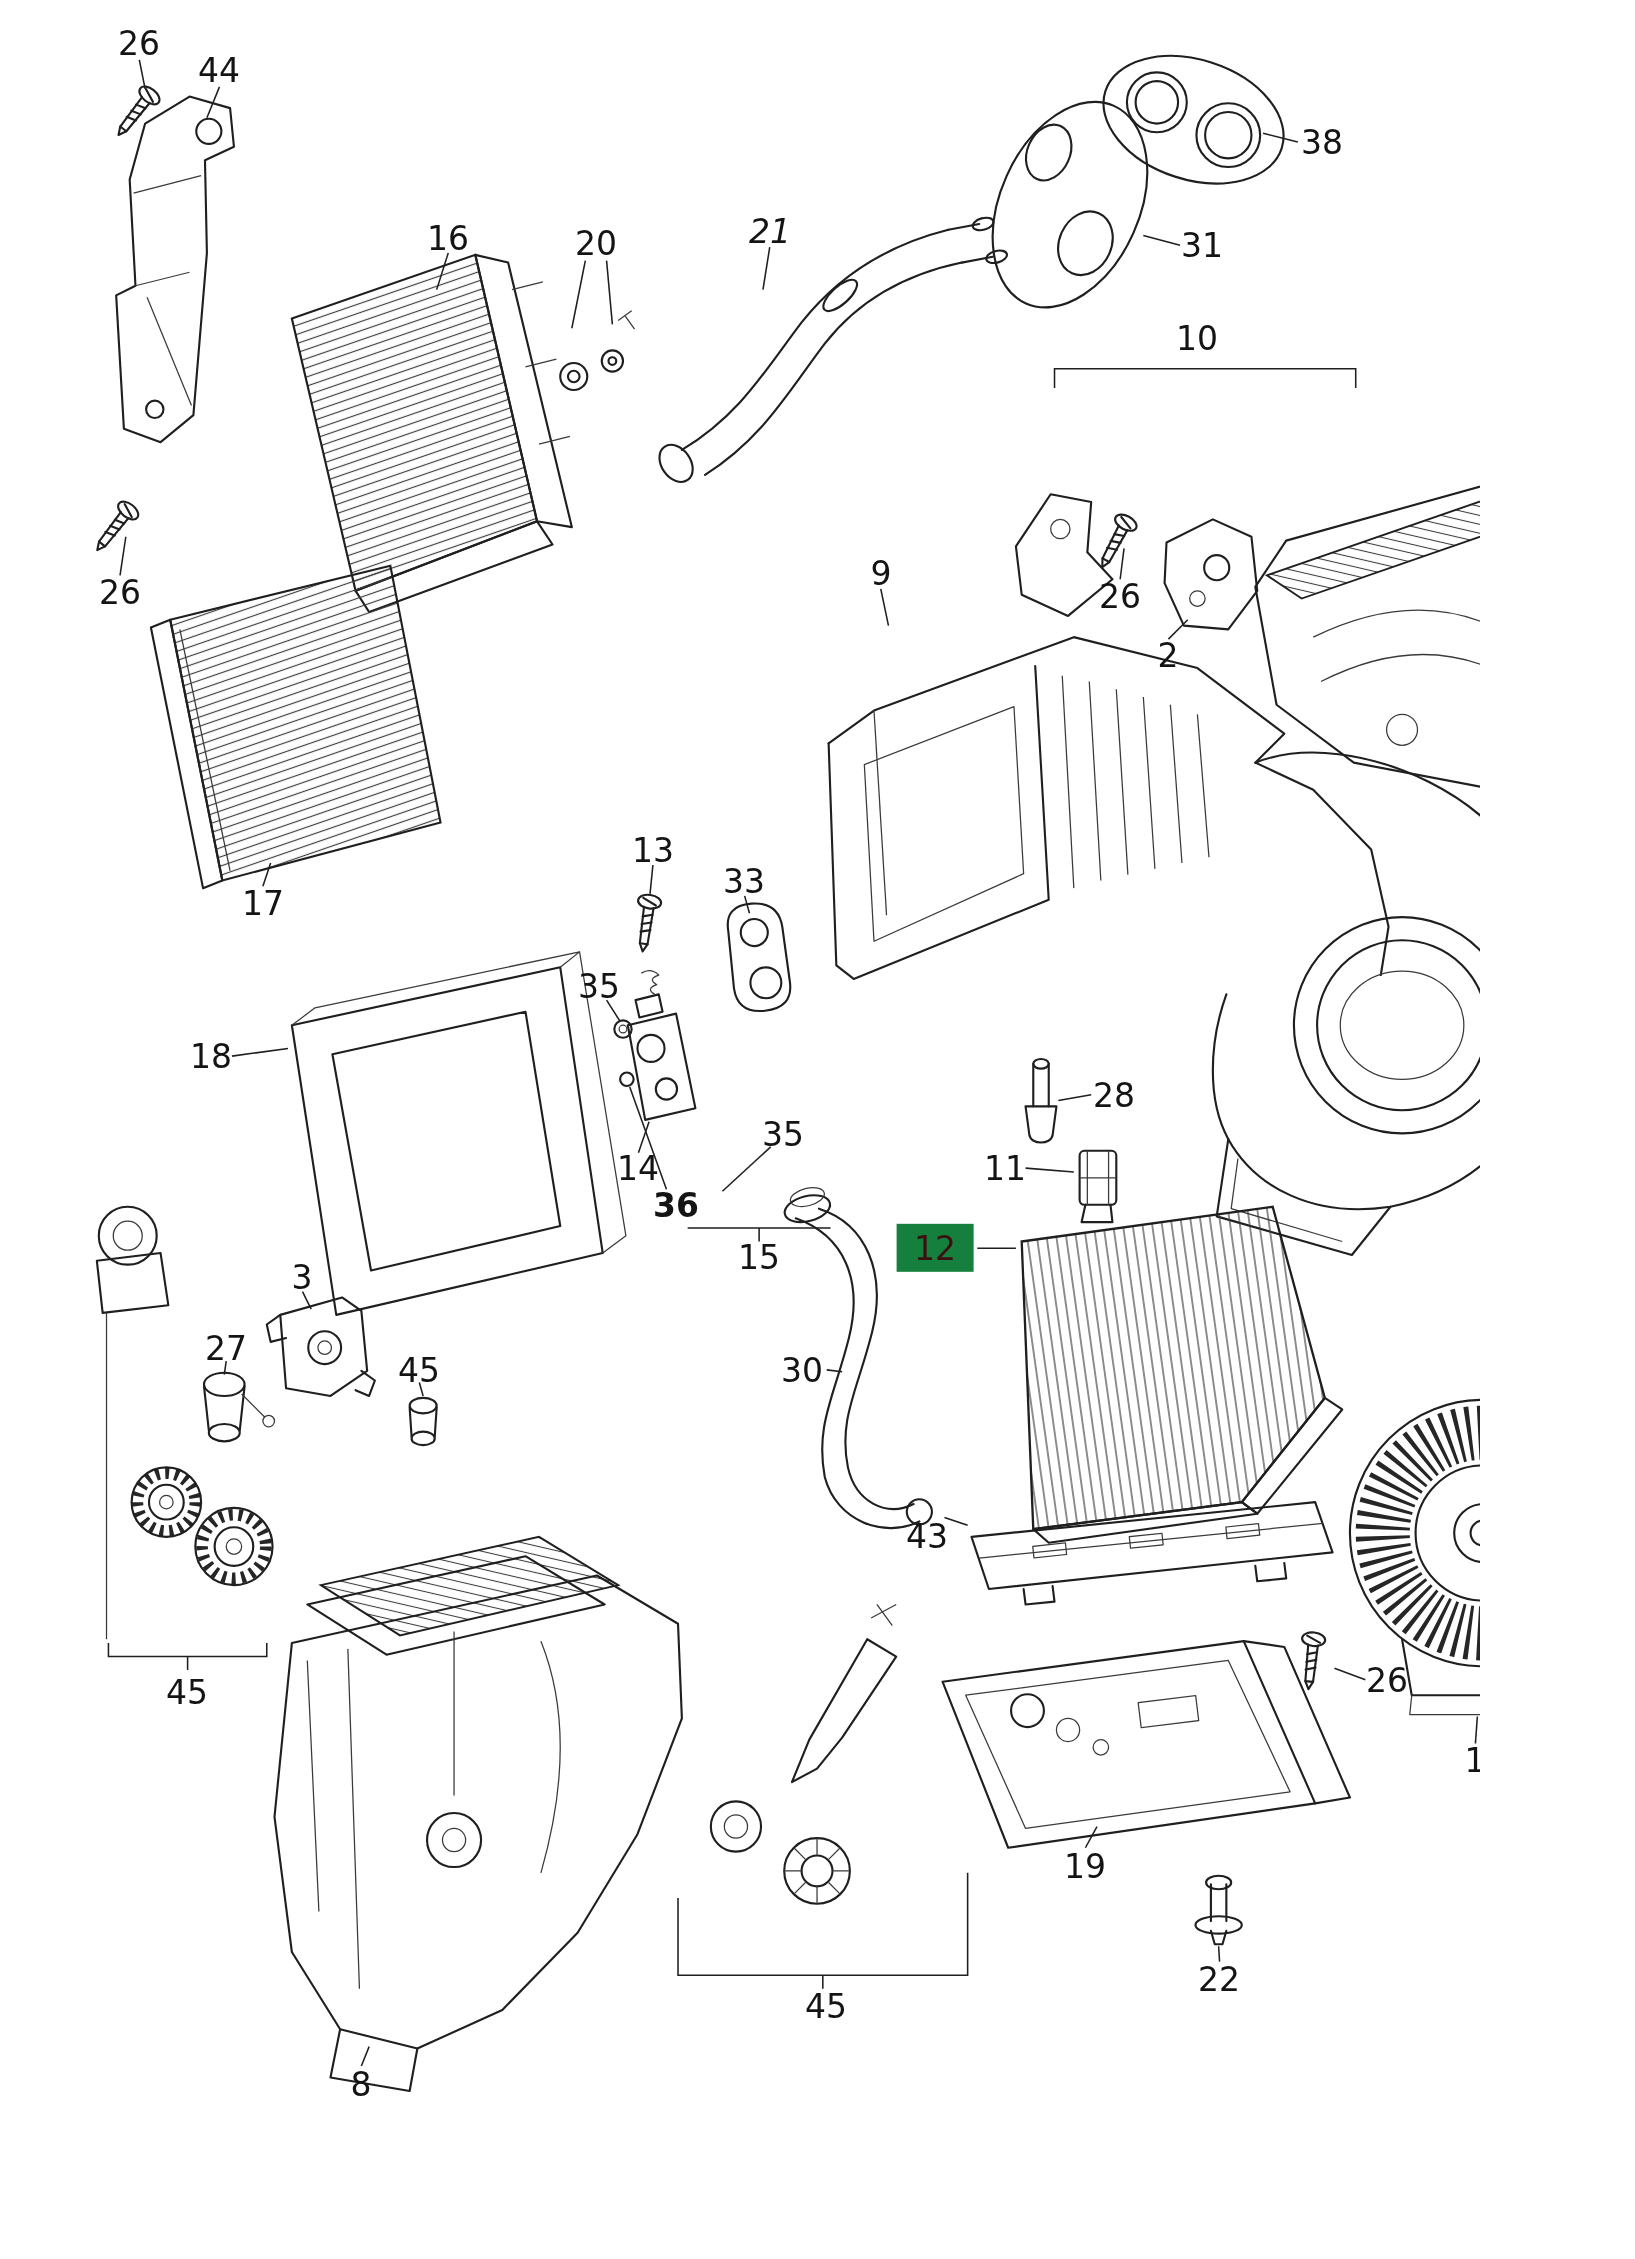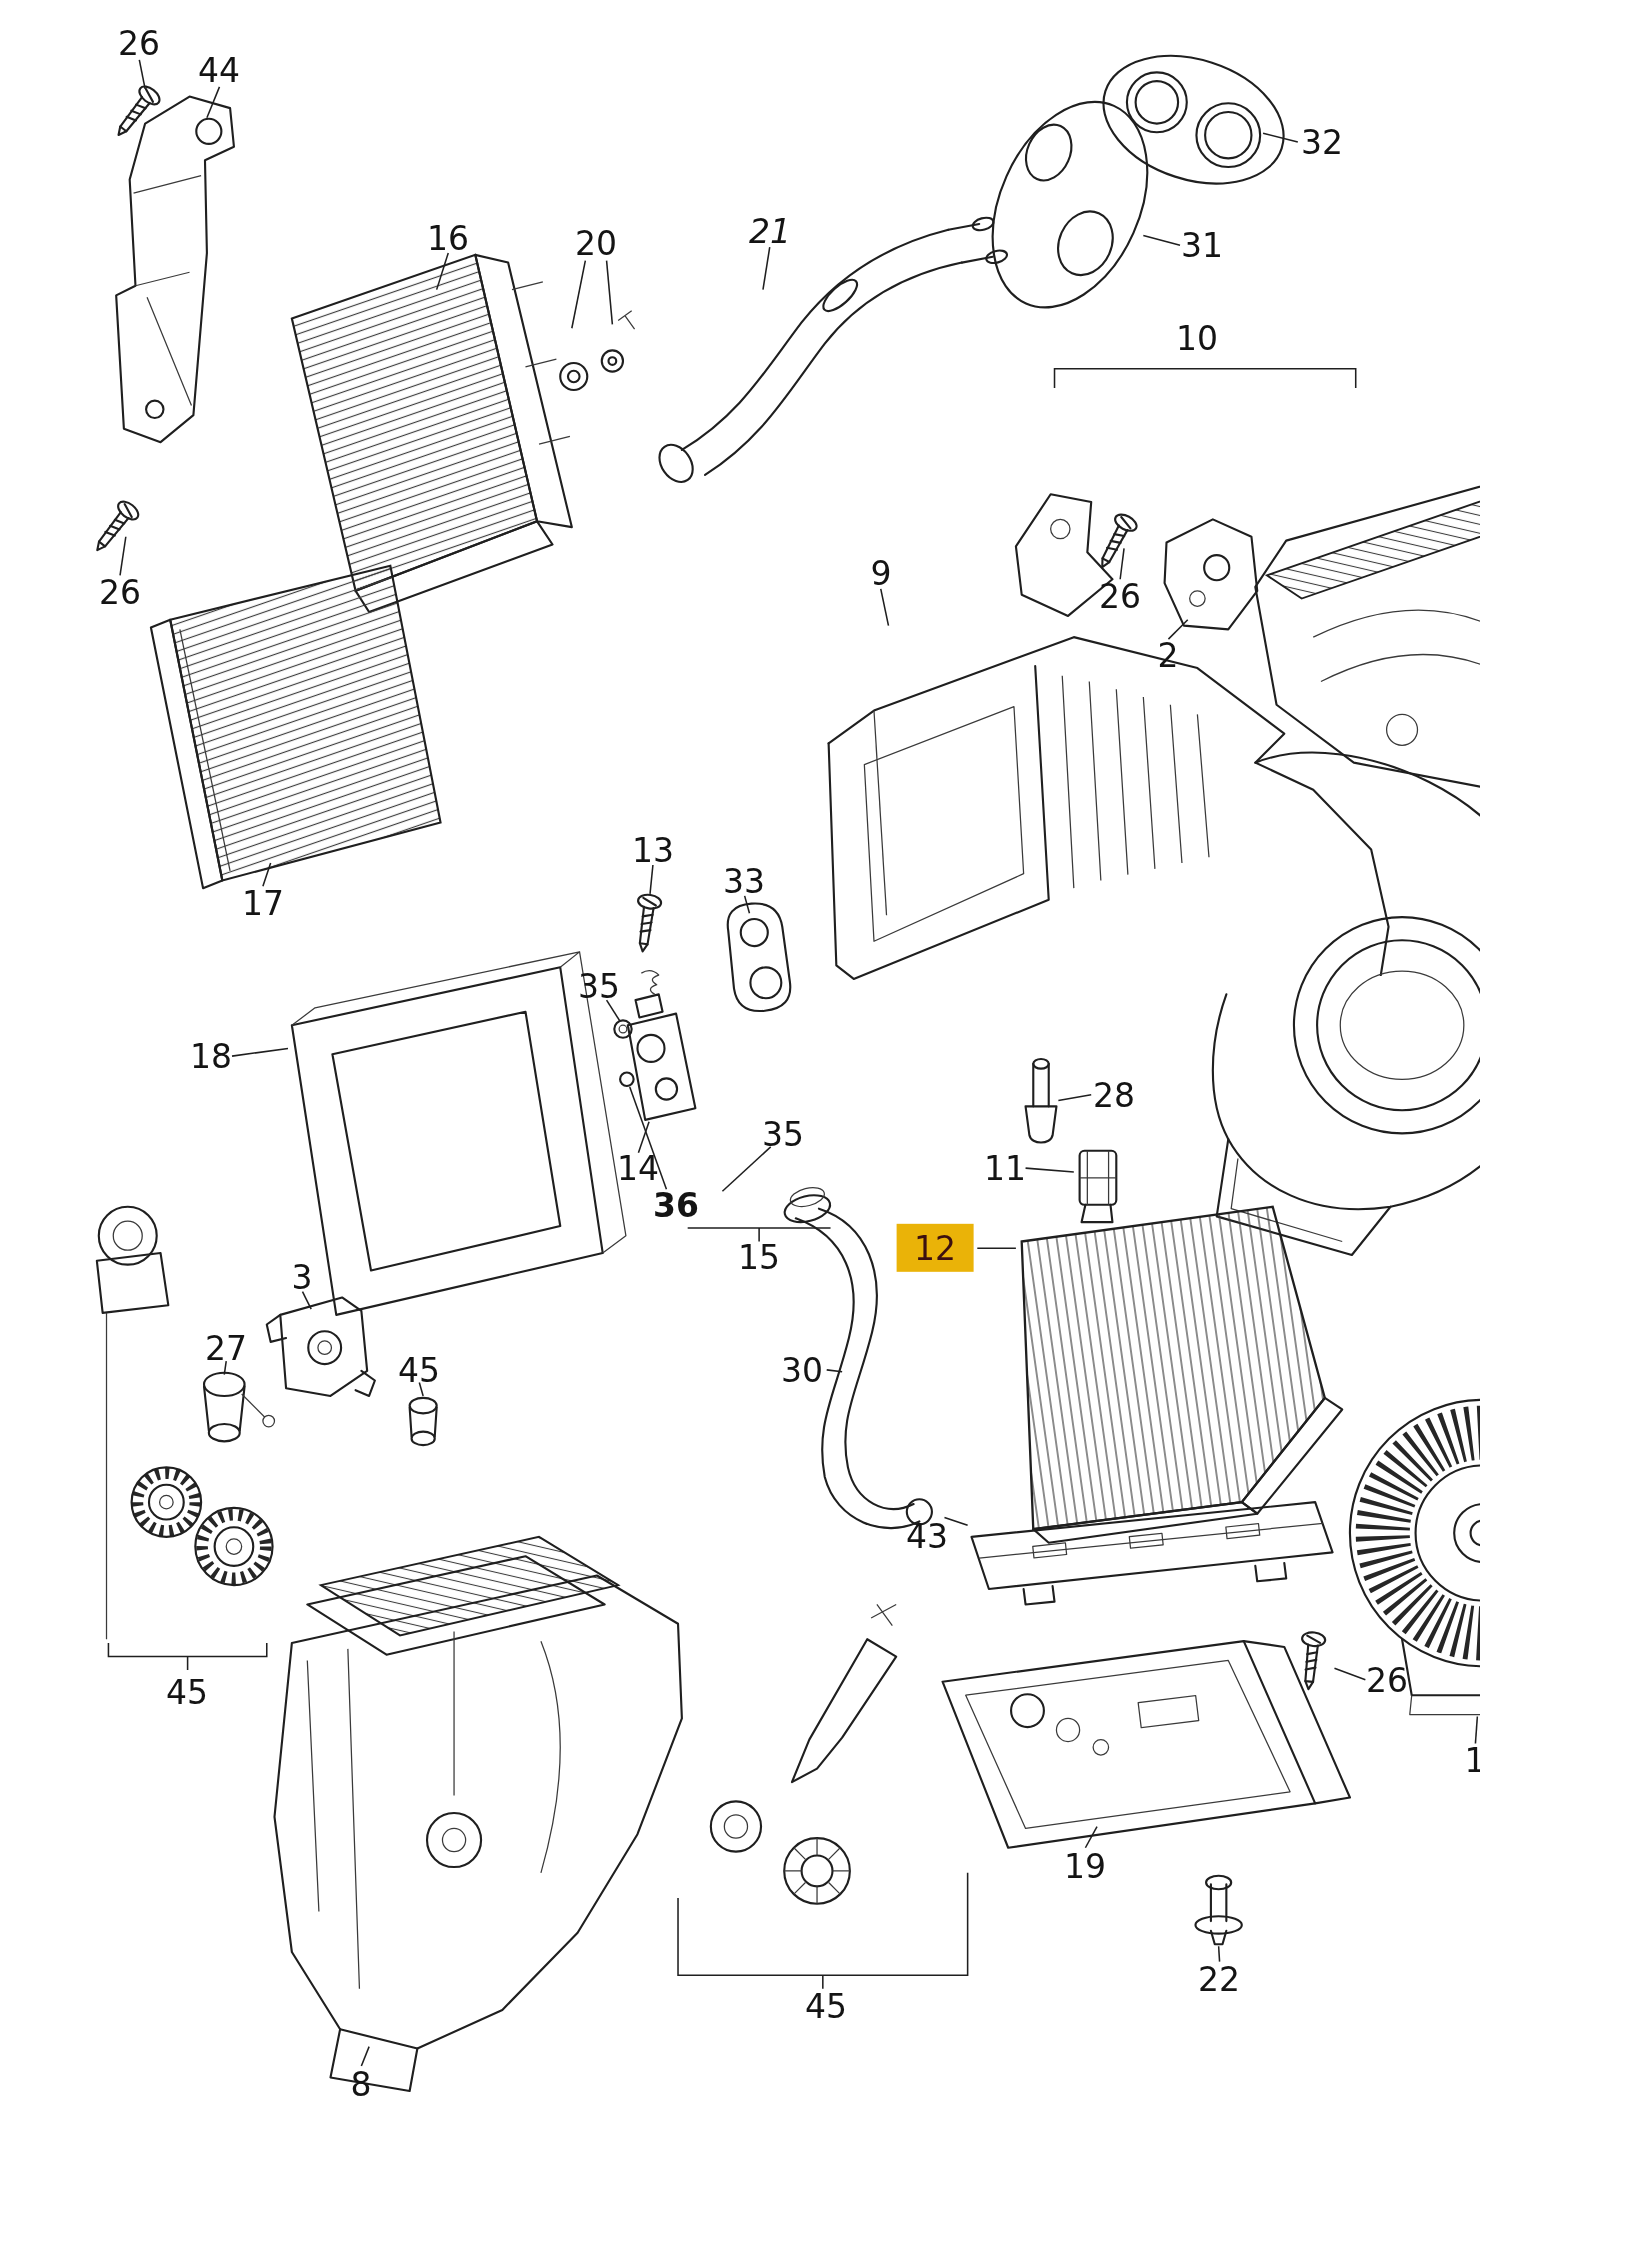--- a/index.html
+++ b/index.html
@@ -9,21 +9,21 @@
   .ln{fill:none;stroke:#1f1f1f;stroke-width:2.2;stroke-linejoin:round;stroke-linecap:round;}
   .thin{fill:none;stroke:#3a3a3a;stroke-width:1.3;stroke-linejoin:round;}
   .leader{fill:none;stroke:#1f1f1f;stroke-width:1.6;}
   .fins{fill:url(#fins);stroke:#1f1f1f;stroke-width:2.2;}
   .fins2{fill:url(#fins2);stroke:#1f1f1f;stroke-width:2;}
   .pleats{fill:url(#pleats);stroke:#1f1f1f;stroke-width:2.4;}
   .blades{fill:none;stroke:#262626;stroke-width:56;stroke-dasharray:4 7;}
   .gear{fill:none;stroke:#262626;stroke-width:12;stroke-dasharray:4 6;}
   .callout{position:absolute;transform:translate(-50%,-50%);font-size:33px;
            color:#141414;white-space:nowrap;line-height:1;}
-  .callout.highlight{background:#eab308;padding:7.7px 17.4px;color:#3c1010;}
+  .callout.highlight{background:#15803d;padding:7.7px 17.4px;color:#3c1010;}
   .footer{position:absolute;left:0;right:0;bottom:0;height:81px;background:#45484d;
           color:#ffffff;display:flex;align-items:center;justify-content:center;
           gap:106px;font-size:44px;letter-spacing:1px;}
 </style>
 </head>
 <body>
 
 <div class="stage">
 
 <svg width="1636" height="2259" viewBox="0 0 1694 2340">
@@ -333,21 +333,21 @@
     <path class="leader" d="M374,2140 L382,2120"></path>
   </g>
 </svg>
 
 <div>
       <div class="callout" style="left: 139px; top: 43px;">26</div>
       <div class="callout" style="left: 219px; top: 70px;">44</div>
       <div class="callout" style="left: 448px; top: 238px;">16</div>
       <div class="callout" style="left: 596px; top: 243px;">20</div>
       <div class="callout" style="left: 770px; top: 231px; font-style: italic;">21</div>
-      <div class="callout" style="left: 1322px; top: 142px;">32</div>
+      <div class="callout" style="left: 1322px; top: 142px;">38</div>
       <div class="callout" style="left: 1202px; top: 245px;">31</div>
       <div class="callout" style="left: 1197px; top: 338px;">10</div>
       <div class="callout" style="left: 881px; top: 573px;">9</div>
       <div class="callout" style="left: 1120px; top: 596px;">26</div>
       <div class="callout" style="left: 1168px; top: 655px;">2</div>
       <div class="callout" style="left: 120px; top: 592px;">26</div>
       <div class="callout" style="left: 263px; top: 903px;">17</div>
       <div class="callout" style="left: 653px; top: 850px;">13</div>
       <div class="callout" style="left: 744px; top: 881px;">33</div>
       <div class="callout" style="left: 599px; top: 986px;">35</div>

